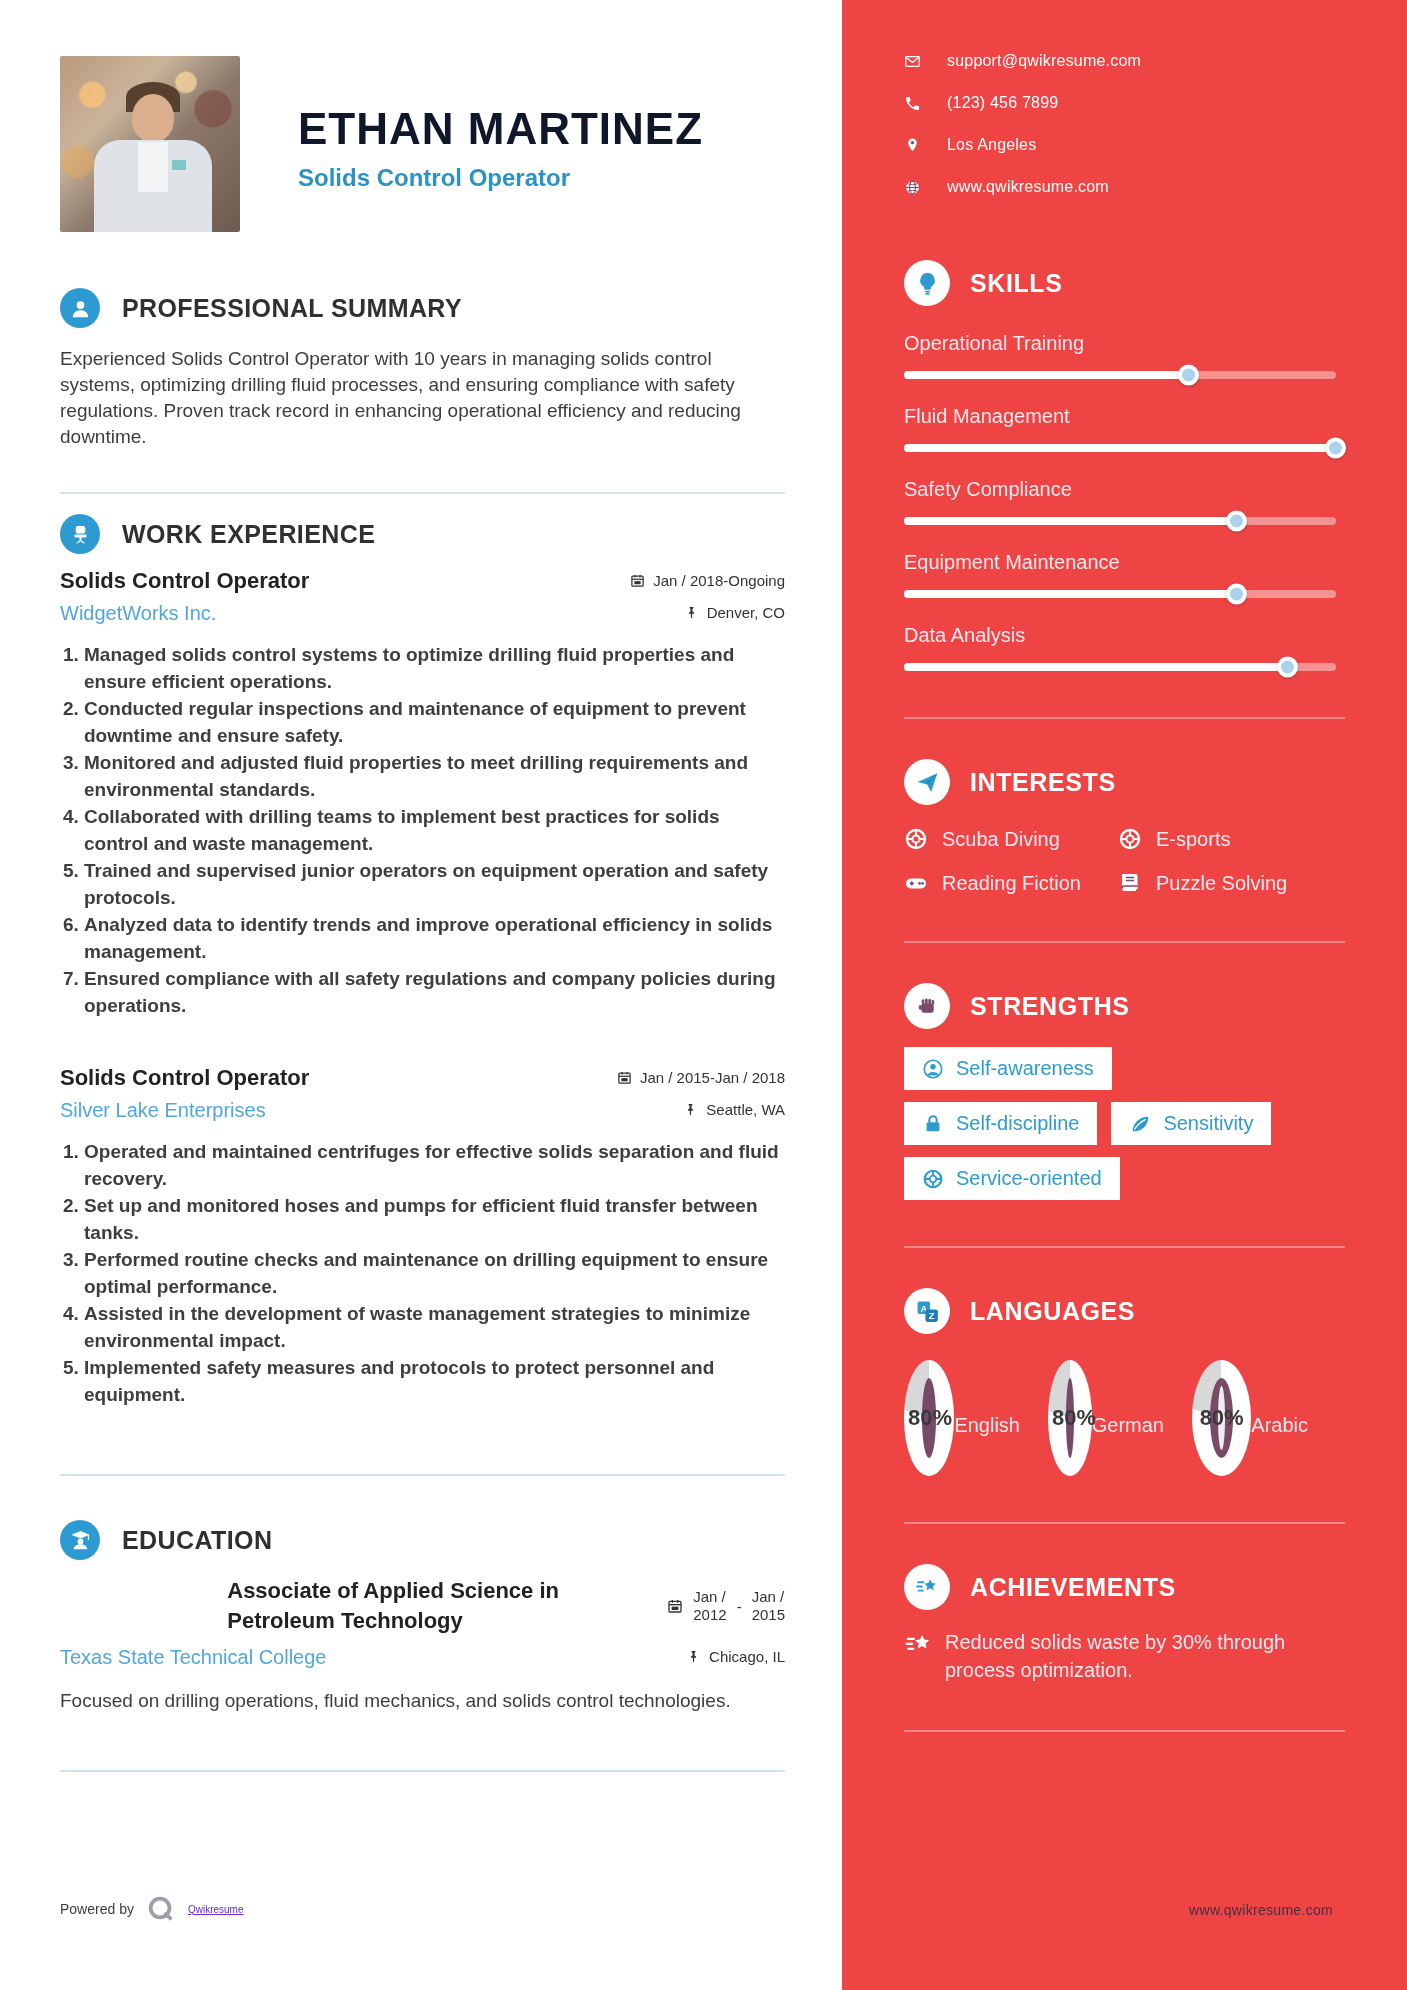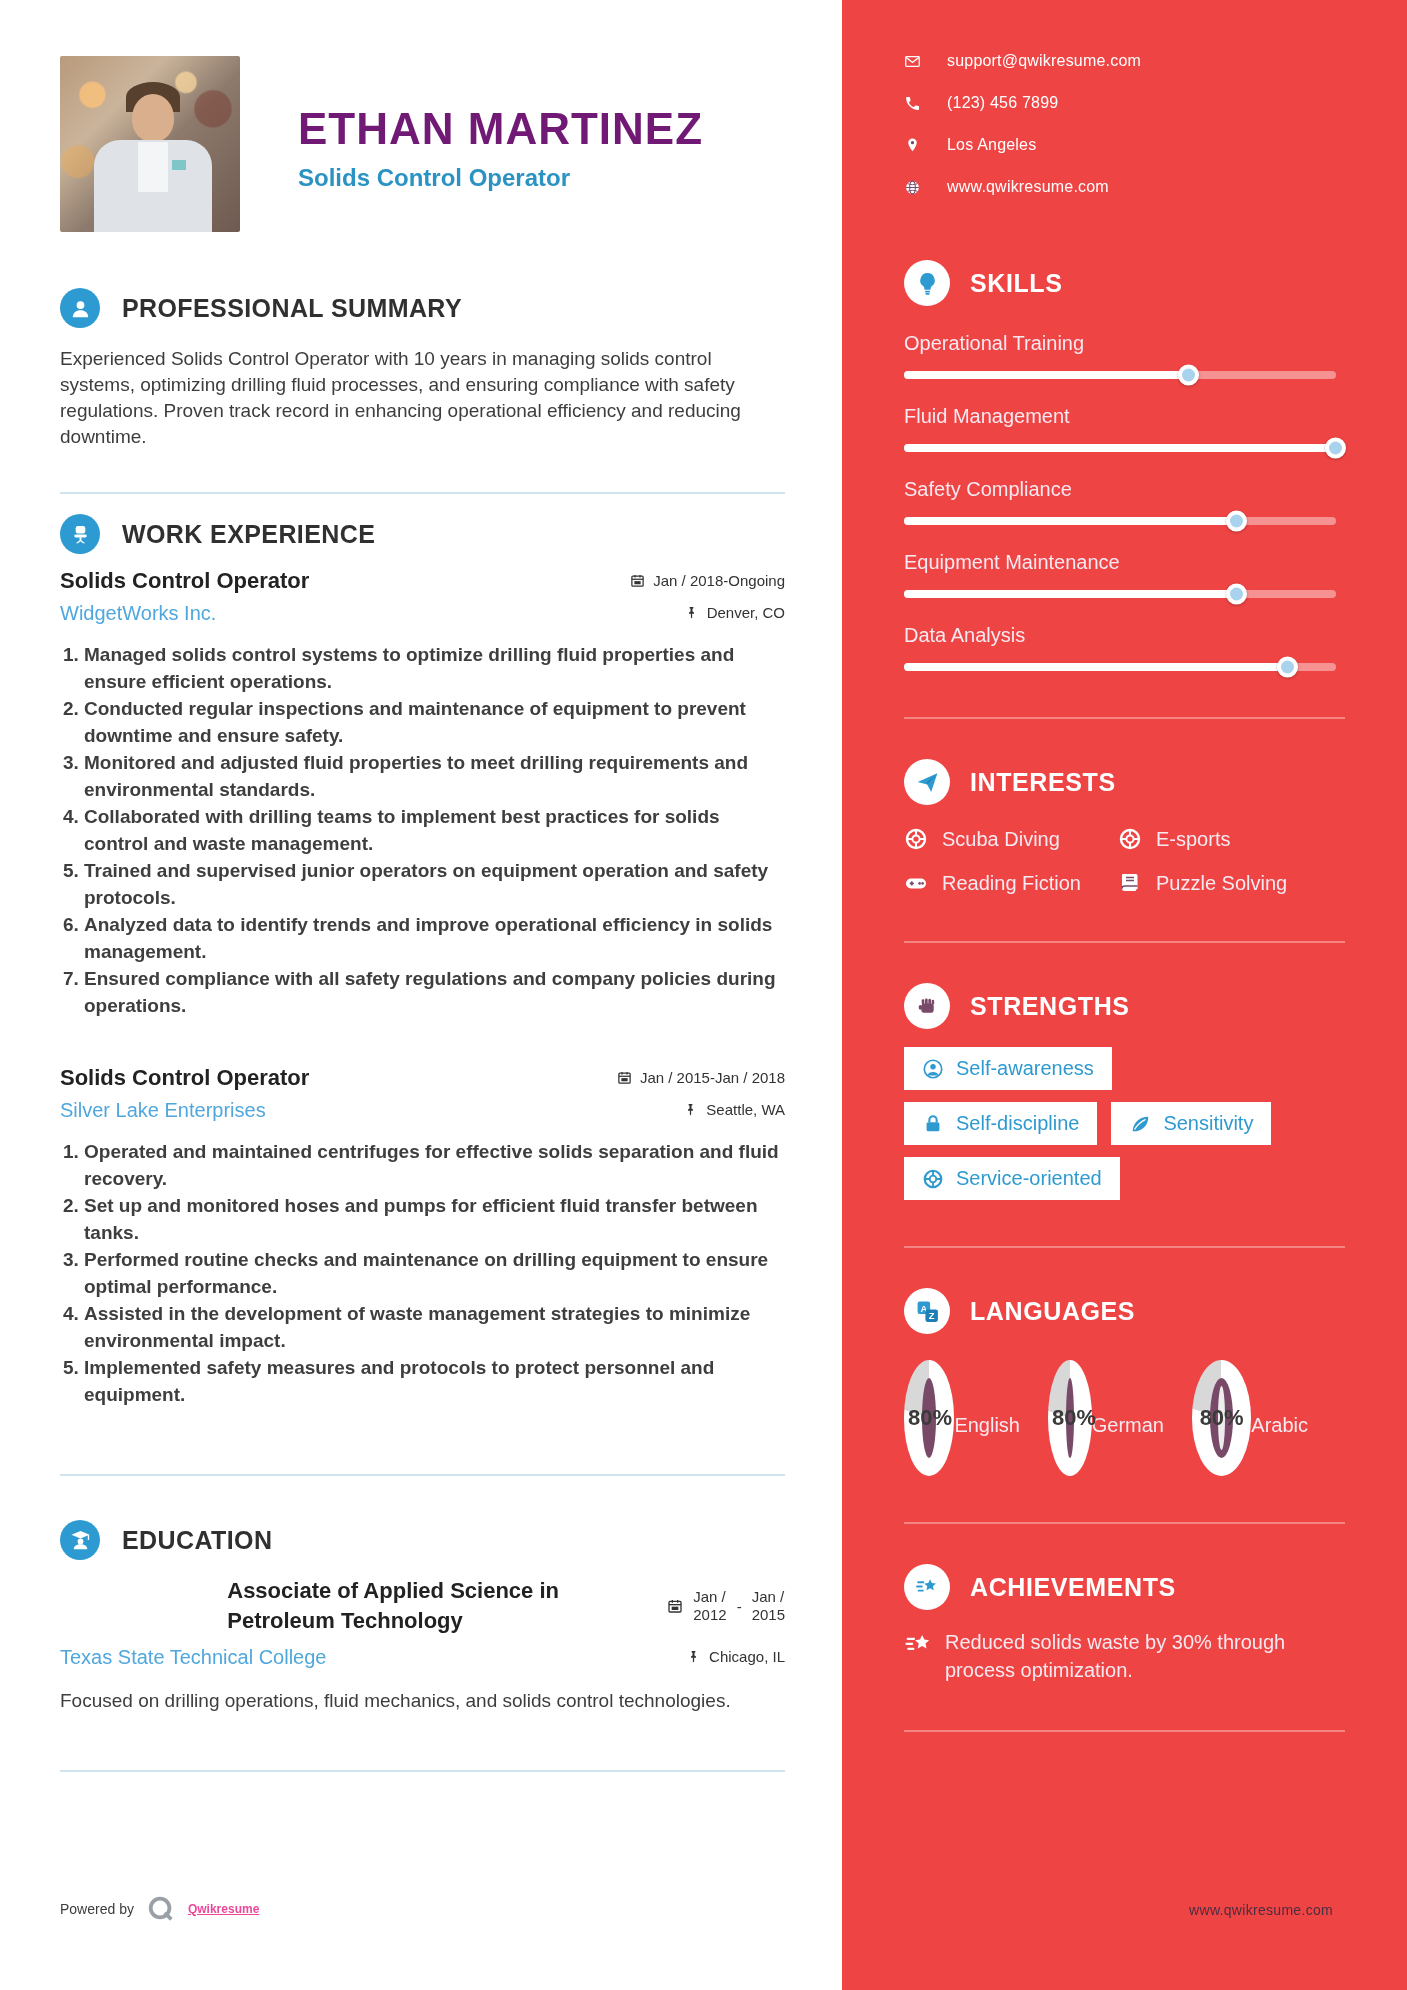--- a/index.html
+++ b/index.html
@@ -18,21 +18,21 @@
              radial-gradient(circle at 85% 30%, rgba(120,60,50,.5) 0 9%, transparent 10%),
              radial-gradient(circle at 10% 60%, rgba(230,170,90,.5) 0 8%, transparent 9%),
              linear-gradient(135deg,#b99a7c 0%,#cab49b 30%,#8d7a6c 55%,#6e5a50 100%); }
   .photo .p-head { position:absolute; left:72px; top:38px; width:42px; height:48px; border-radius:50% 50% 46% 46%; background:#d9af8d; }
   .photo .p-hair { position:absolute; left:66px; top:26px; width:54px; height:30px; border-radius:50% 50% 0 0; background:#57402e; }
   .photo .p-body { position:absolute; left:34px; top:84px; width:118px; height:92px; border-radius:26px 26px 0 0; background:#dfe2e6; }
   .photo .p-shirt { position:absolute; left:78px; top:86px; width:30px; height:50px; background:#f4f5f7; }
   .photo .p-pocket { position:absolute; left:112px; top:104px; width:14px; height:10px; background:#7fc6c9; }
 
   .name-block { margin:48px 0 0 58px; }
-  .name { font-size:44px; font-weight:800; letter-spacing:1px; color:#701a75; }
+  .name { font-size:44px; font-weight:800; letter-spacing:1px; color:#0f172a; }
   .job-title { margin-top:10px; font-size:24px; font-weight:700; color:#2a93c4; }
 
   .section-head { display:flex; align-items:center; gap:22px; }
   .sh-icon { width:40px; height:40px; border-radius:50%; background:#2D9BD1; display:flex; align-items:center; justify-content:center; flex:0 0 auto; }
   .sh-icon svg { width:23px; height:23px; }
   .sh-title { font-size:25px; font-weight:800; color:#303030; letter-spacing:.4px; }
 
   .summary-text { margin-top:18px; font-size:19px; line-height:26px; color:#3d3d3d; max-width:725px; }
 
   hr.main-div { border:none; border-top:2px solid #cfe4ee; margin-top:42px; }
@@ -52,21 +52,21 @@
   .edu-section { margin-top:44px; }
   .edu-grid { display:flex; justify-content:flex-end; margin-top:16px; }
   .degree { font-size:22px; font-weight:700; color:#222; line-height:30px; max-width:440px; }
   .edu-dates { display:flex; align-items:center; gap:10px; font-size:15px; color:#333; }
   .date-stack { display:flex; flex-direction:column; line-height:18px; }
   .edu-sub { display:flex; justify-content:space-between; align-items:baseline; margin-top:10px; }
   .edu-desc { margin-top:18px; font-size:19px; line-height:27px; color:#3d3d3d; max-width:700px; }
 
   .footer-left { position:absolute; left:60px; bottom:66px; display:flex; align-items:center; gap:12px; font-size:14px; color:#3c3c3c; }
   .qlogo { width:30px; height:30px; }
-  .brand-link { color:#ec4899; font-weight:700; text-decoration:underline; font-size:12px; }
+  .brand-link { color:#6d28d9; font-weight:400; text-decoration:underline; font-size:10px; }
 
   
   .sidebar { position:relative; width:565px; height:100%; background:#ef4444; padding:52px 62px 0 62px; color:#fff; }
   .contact-row { display:flex; align-items:center; gap:26px; margin-bottom:24px; }
   .contact-row svg { width:17px; height:17px; flex:0 0 auto; }
   .contact-text { font-size:16px; color:#fff; letter-spacing:.2px; text-decoration:none; }
 
   .side-head { display:flex; align-items:center; gap:20px; margin-top:40px; }
   .side-head .circ { width:46px; height:46px; border-radius:50%; background:#fff; display:flex; align-items:center; justify-content:center; flex:0 0 auto; }
   .side-head .circ svg { width:25px; height:25px; }

